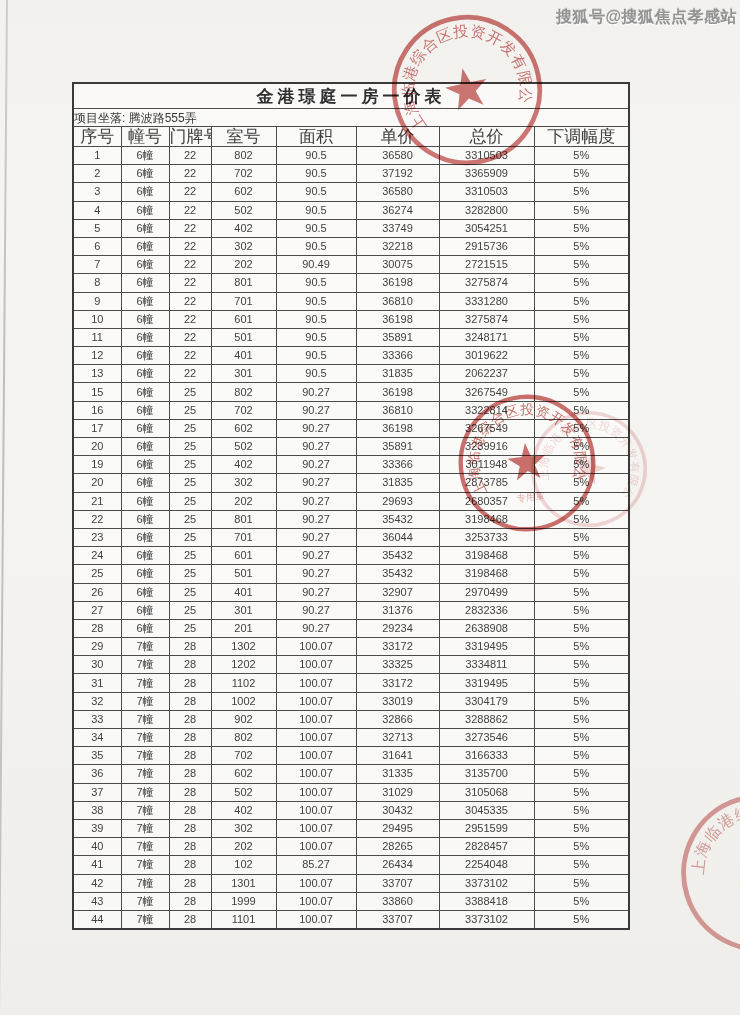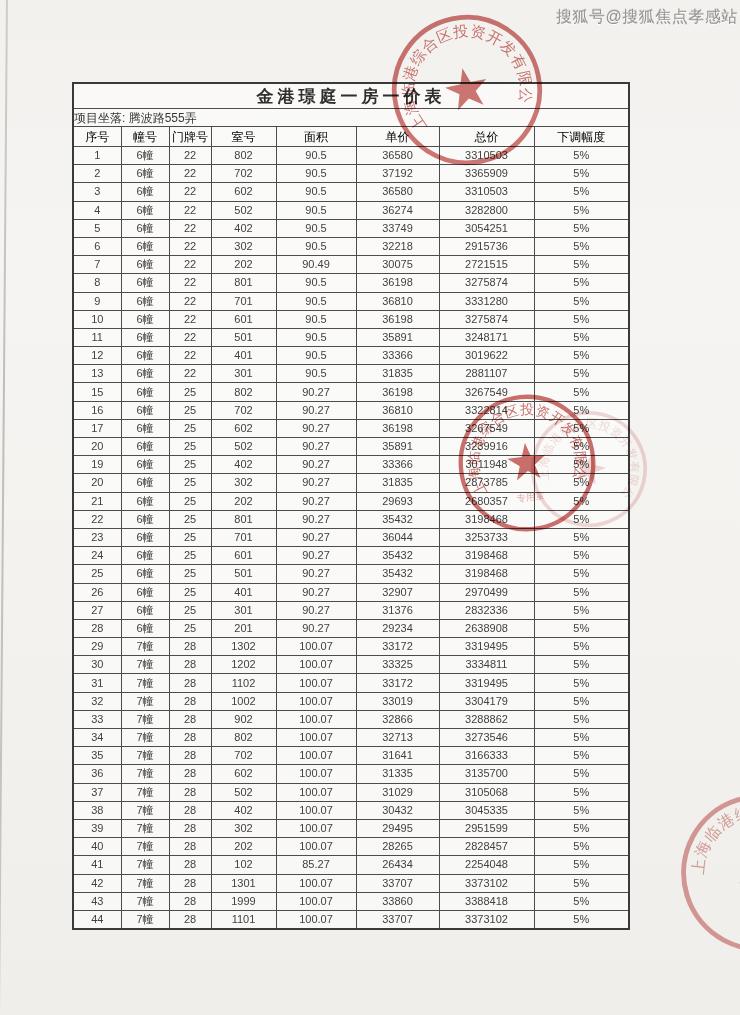--- a/index.html
+++ b/index.html
@@ -9,42 +9,42 @@
     font-family:"Liberation Sans","DejaVu Sans",sans-serif;
     -webkit-font-smoothing:antialiased;
   }
   .fold-line{
     position:absolute;left:6px;top:-4px;width:2px;height:1030px;
     background:linear-gradient(180deg,#c9c7c3,#b5b3af 40%,#c2c0bc);
     transform:rotate(0.45deg);transform-origin:top left;opacity:.85;
   }
   .watermark{
     position:absolute;top:7px;left:556px;width:180px;
-    font-size:16px;font-weight:400;color:#929292;letter-spacing:.5px;
+    font-size:16px;font-weight:700;color:#929292;letter-spacing:.5px;
     text-shadow:0 1px 0 rgba(255,255,255,.85), 0 -1px 0 rgba(120,120,120,.25);
     white-space:nowrap;
   }
   .doc-table{
     position:absolute;left:72px;top:82px;width:556px;
     border-collapse:collapse;table-layout:fixed;
     background:rgba(255,255,255,.55);
     border:2px solid #3a3a3a;
   }
   .doc-table td,.doc-table th{
     border:1px solid #4c4c4c;text-align:center;vertical-align:middle;
     color:#414141;font-size:11px;font-weight:400;line-height:1;
     padding:0;height:17.2px;overflow:hidden;white-space:nowrap;
   }
   .doc-table td.title-cell{
     height:24px;font-size:17px;font-weight:700;letter-spacing:4px;color:#2f2f2f;margin-top:44px;
   }
   .doc-table td.location-cell{
     height:17px;text-align:left;font-size:12px;color:#383838;
   }
-  .doc-table th{height:19px;font-size:12px;color:#000000;}
+  .doc-table th{height:19px;font-size:17px;color:#404040;}
   .stamp{
     position:absolute;mix-blend-mode:multiply;pointer-events:none;
   }
   .stamp--top{left:388px;top:11px;width:158px;height:158px;opacity:.78;transform:rotate(-12deg);}
   .stamp--mid{left:455px;top:391px;width:144px;height:144px;opacity:.82;transform:rotate(-6deg);}
   .stamp--mid-faint{left:528px;top:408px;width:122px;height:122px;opacity:.22;transform:rotate(14deg);}
   .stamp--bottom{left:677px;top:790px;width:166px;height:166px;opacity:.55;transform:rotate(28deg);}
 </style>
 </head>
 <body>
@@ -203,21 +203,21 @@
         <td>3019622</td>
         <td>5%</td>
       </tr>
       <tr>
         <td>13</td>
         <td>6幢</td>
         <td>22</td>
         <td>301</td>
         <td>90.5</td>
         <td>31835</td>
-        <td>2881107</td>
+        <td>2062237</td>
         <td>5%</td>
       </tr>
       <tr>
         <td>15</td>
         <td>6幢</td>
         <td>25</td>
         <td>802</td>
         <td>90.27</td>
         <td>36198</td>
         <td>3267549</td>

